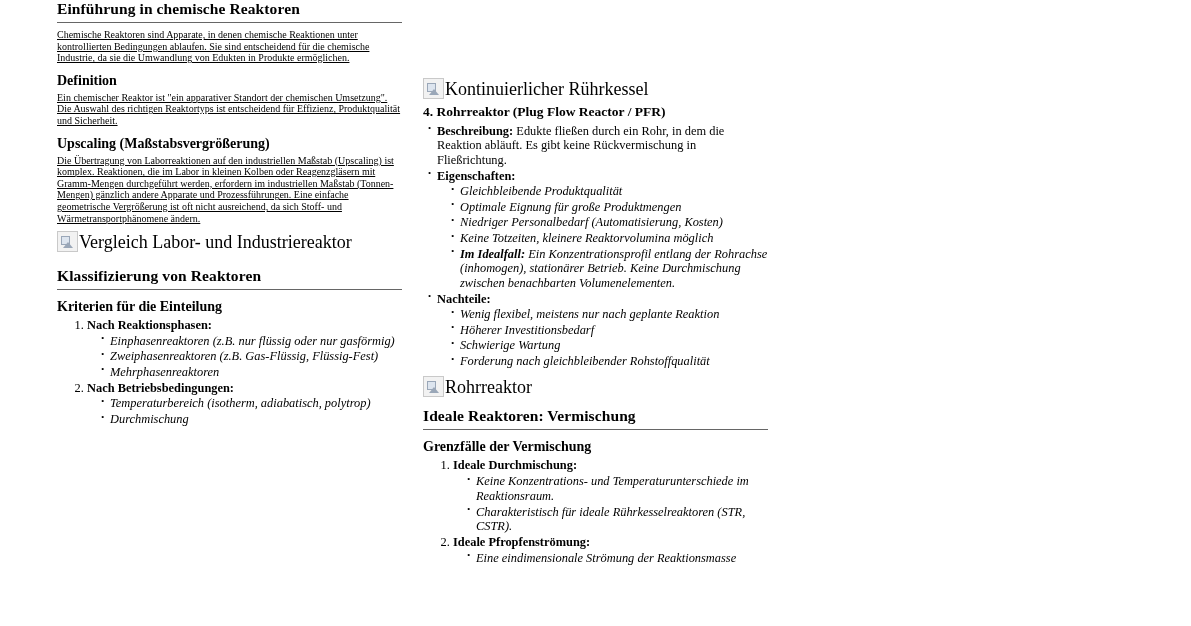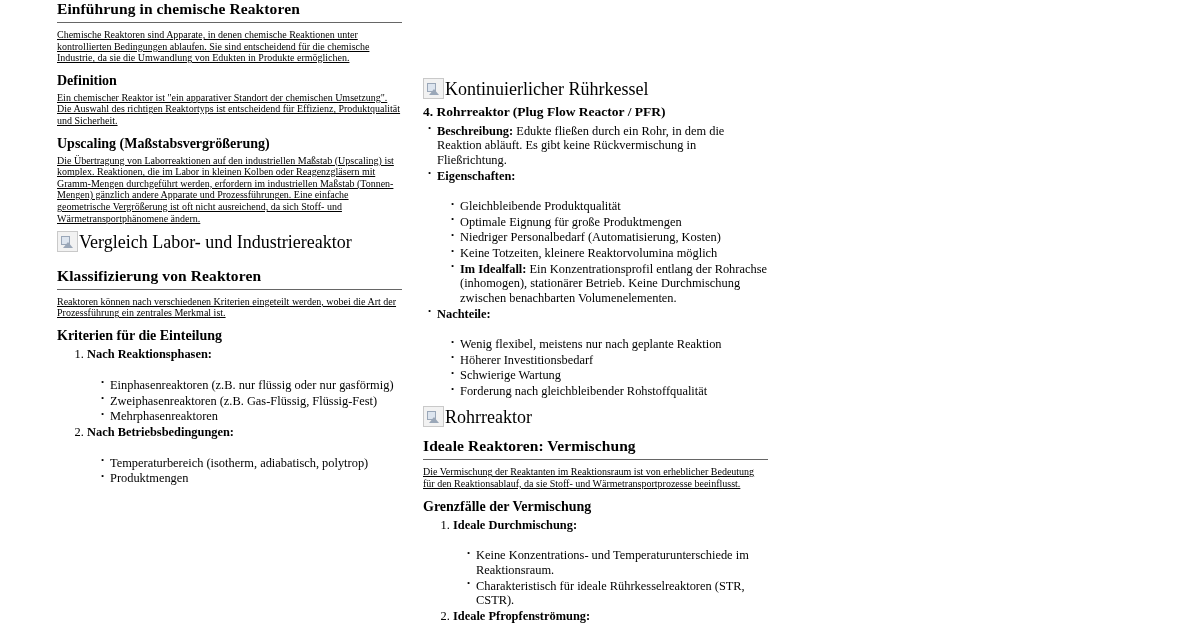--- a/index.html
+++ b/index.html
@@ -123,21 +123,22 @@
     position: absolute;
     left: 0;
     top: -0.5px;
     font-size: 9px;
   }
   ul.bullets.top {
     padding-left: 5px;
   }
   ul.bullets.sub {
     padding-left: 14px;
-    margin-top: 16px;
+    margin-top: 1px;
+    font-style: italic;
   }
   .b { font-weight: bold; }
   .spacer6 { height: 6px; }
   .spacer10 { height: 10px; }
 </style>
 </head>
 <body>
 
 <div class="page">
 
@@ -153,38 +154,37 @@
     <p class="para">Die Übertragung von Laborreaktionen auf den industriellen Maßstab (Upscaling) ist komplex. Reaktionen, die im Labor in kleinen Kolben oder Reagenzgläsern mit Gramm-Mengen durchgeführt werden, erfordern im industriellen Maßstab (Tonnen-Mengen) gänzlich andere Apparate und Prozessführungen. Eine einfache geometrische Vergrößerung ist oft nicht ausreichend, da sich Stoff- und Wärmetransportphänomene ändern.</p>
 
     <div class="fig">
       <span class="fig-box"></span>
       <span class="fig-cap">Vergleich Labor- und Industriereaktor</span>
     </div>
 
     <div class="spacer10"></div>
 
     <h1 class="section-title">Klassifizierung von Reaktoren</h1>
-    <p class="para">Reaktoren können nach verschiedenen Kriterien eingeteilt werden, wobei die Art der Prozessführung ein zentrales Merkmal ist.</p>
 
     <h2 class="sub-title">Kriterien für die Einteilung</h2>
 
     <ol class="numlist">
       <li>
         <span class="li-head">Nach Reaktionsphasen:</span>
         <ul class="bullets sub">
           <li>Einphasenreaktoren (z.B. nur flüssig oder nur gasförmig)</li>
           <li>Zweiphasenreaktoren (z.B. Gas-Flüssig, Flüssig-Fest)</li>
           <li>Mehrphasenreaktoren</li>
         </ul>
       </li>
       <li>
         <span class="li-head">Nach Betriebsbedingungen:</span>
         <ul class="bullets sub">
           <li>Temperaturbereich (isotherm, adiabatisch, polytrop)</li>
-          <li>Produktmengen</li>
+          <li>Durchmischung</li>
         </ul>
       </li>
     </ol>
   </div>
 
   <div class="col col-right">
 
     <div class="fig" style="margin-top:78px;">
       <span class="fig-box"></span>
       <span class="fig-cap">Kontinuierlicher Rührkessel</span>
@@ -222,21 +222,20 @@
     </ul>
 
     <div class="fig">
       <span class="fig-box"></span>
       <span class="fig-cap">Rohrreaktor</span>
     </div>
 
     <div class="spacer6"></div>
 
     <h1 class="section-title">Ideale Reaktoren: Vermischung</h1>
-    <p class="para">Die Vermischung der Reaktanten im Reaktionsraum ist von erheblicher Bedeutung für den Reaktionsablauf, da sie Stoff- und Wärmetransportprozesse beeinflusst.</p>
 
     <h2 class="sub-title">Grenzfälle der Vermischung</h2>
 
     <ol class="numlist">
       <li>
         <span class="li-head">Ideale Durchmischung:</span>
         <ul class="bullets sub">
           <li>Keine Konzentrations- und Temperaturunterschiede im Reaktionsraum.</li>
           <li>Charakteristisch für ideale Rührkesselreaktoren (STR, CSTR).</li>
         </ul>

